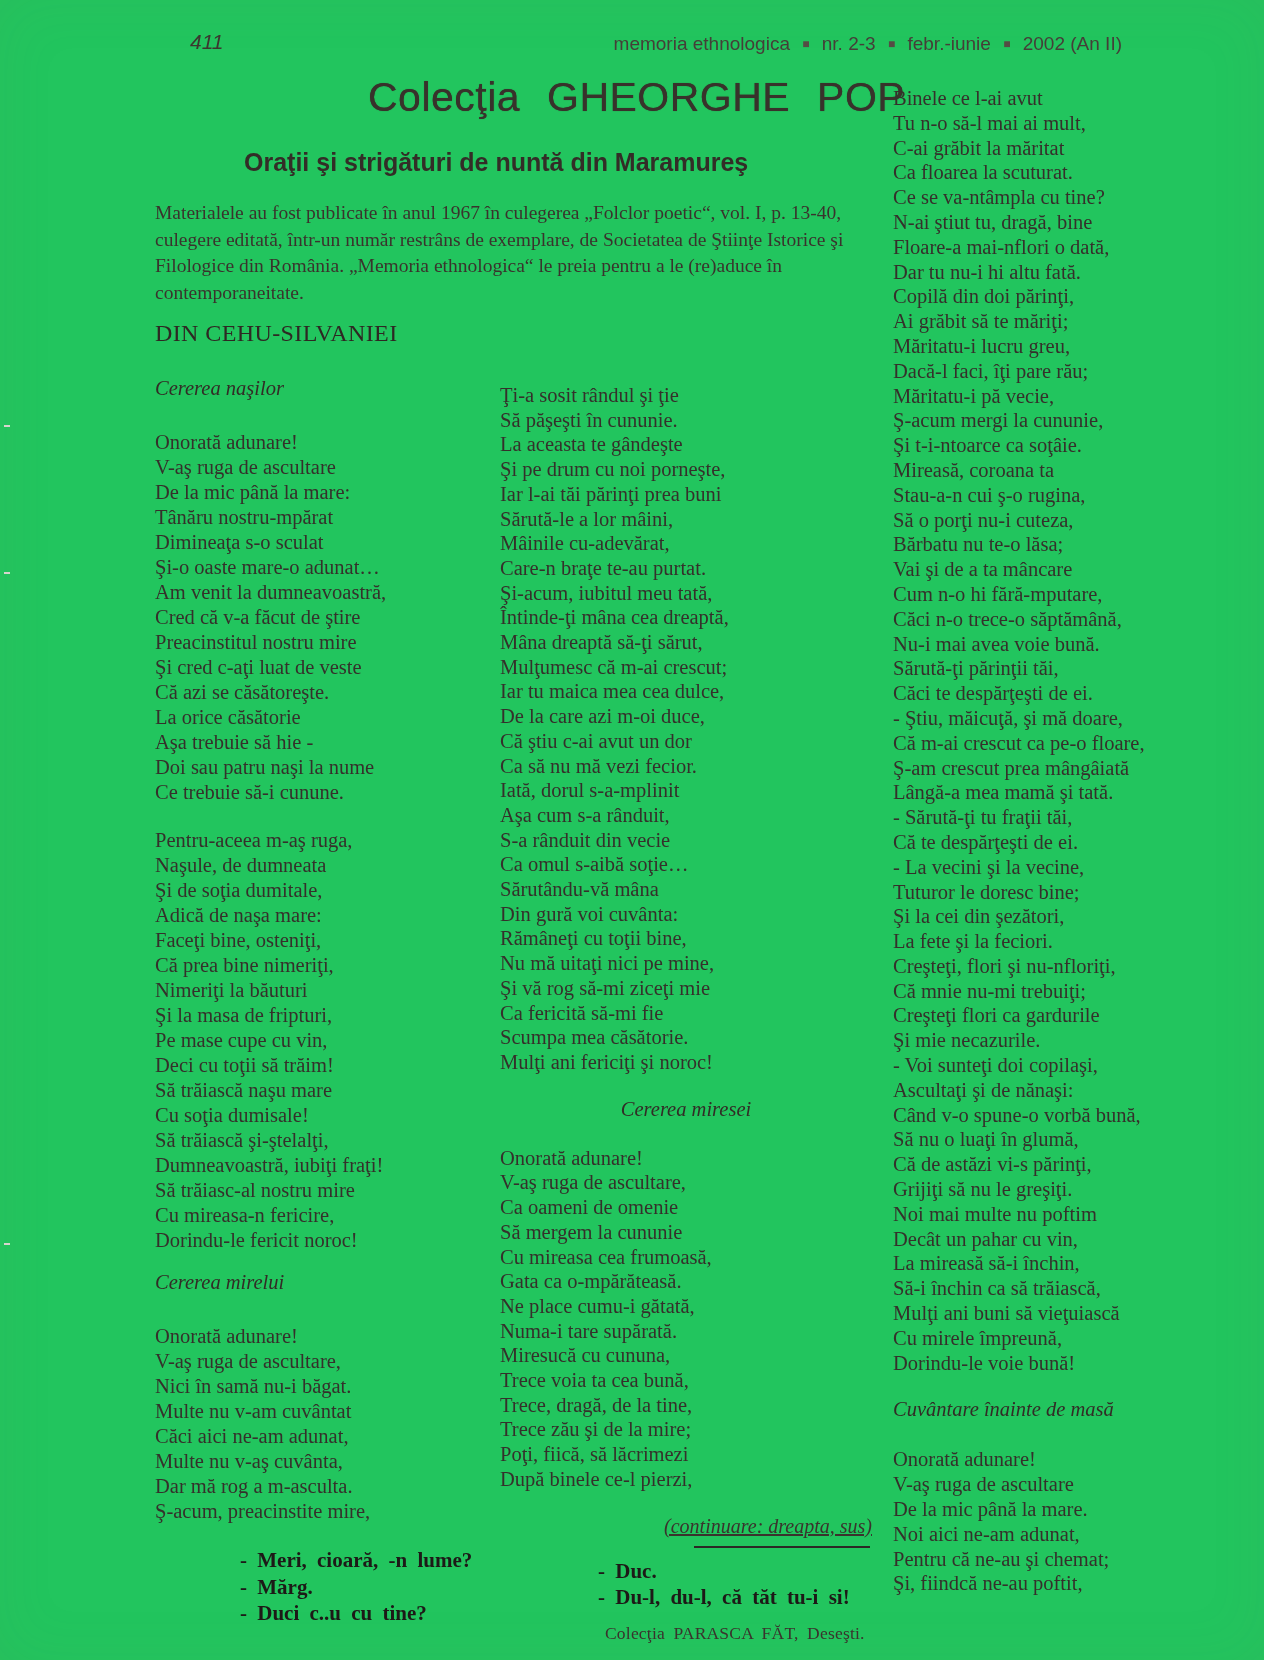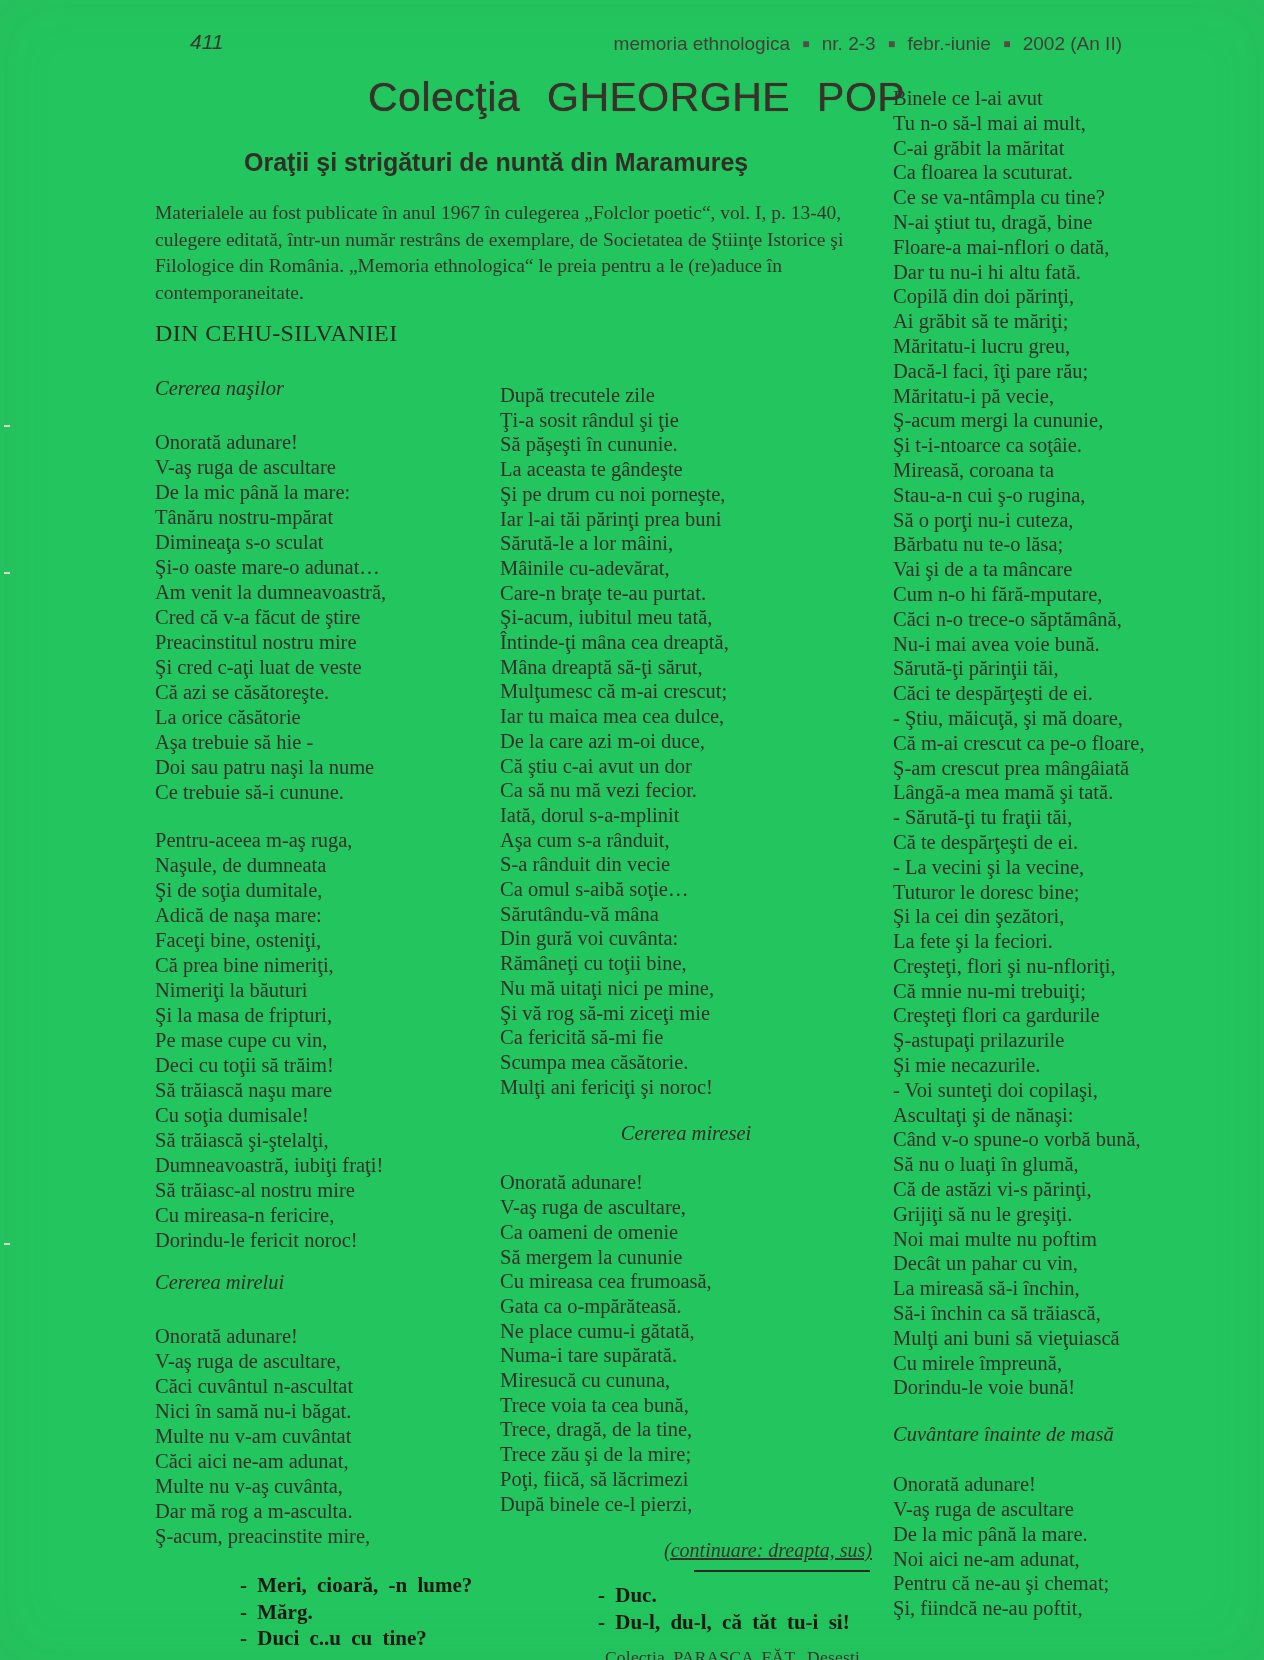--- a/index.html
+++ b/index.html
@@ -143,38 +143,36 @@
         <div class="vline">Să trăiască şi-ştelalţi,</div>
         <div class="vline">Dumneavoastră, iubiţi fraţi!</div>
         <div class="vline">Să trăiasc-al nostru mire</div>
         <div class="vline">Cu mireasa-n fericire,</div>
         <div class="vline">Dorindu-le fericit noroc!</div>
       </div>
     <div class="vhead">Cererea mirelui</div>
     <div class="stanza">
         <div class="vline">Onorată adunare!</div>
         <div class="vline">V-aş ruga de ascultare,</div>
-        <div class="vline">Căci cuvântul n-ascultat</div>
         <div class="vline">Nici în samă nu-i băgat.</div>
         <div class="vline">Multe nu v-am cuvântat</div>
         <div class="vline">Căci aici ne-am adunat,</div>
         <div class="vline">Multe nu v-aş cuvânta,</div>
         <div class="vline">Dar mă rog a m-asculta.</div>
         <div class="vline">Ş-acum, preacinstite mire,</div>
       </div>
     <div class="dialog">
         <div class="vline">- Meri, cioară, -n lume?</div>
         <div class="vline">- Mărg.</div>
         <div class="vline">- Duci c..u cu tine?</div>
       </div>
   </div>
 
   <div class="col col2">
     <div class="stanza">
-        <div class="vline">După trecutele zile</div>
         <div class="vline">Ţi-a sosit rândul şi ţie</div>
         <div class="vline">Să păşeşti în cununie.</div>
         <div class="vline">La aceasta te gândeşte</div>
         <div class="vline">Şi pe drum cu noi porneşte,</div>
         <div class="vline">Iar l-ai tăi părinţi prea buni</div>
         <div class="vline">Sărută-le a lor mâini,</div>
         <div class="vline">Mâinile cu-adevărat,</div>
         <div class="vline">Care-n braţe te-au purtat.</div>
         <div class="vline">Şi-acum, iubitul meu tată,</div>
         <div class="vline">Întinde-ţi mâna cea dreaptă,</div>
@@ -256,21 +254,20 @@
         <div class="vline">Lângă-a mea mamă şi tată.</div>
         <div class="vline">- Sărută-ţi tu fraţii tăi,</div>
         <div class="vline">Că te despărţeşti de ei.</div>
         <div class="vline">- La vecini şi la vecine,</div>
         <div class="vline">Tuturor le doresc bine;</div>
         <div class="vline">Şi la cei din şezători,</div>
         <div class="vline">La fete şi la feciori.</div>
         <div class="vline">Creşteţi, flori şi nu-nfloriţi,</div>
         <div class="vline">Că mnie nu-mi trebuiţi;</div>
         <div class="vline">Creşteţi flori ca gardurile</div>
-        <div class="vline">Ş-astupaţi prilazurile</div>
         <div class="vline">Şi mie necazurile.</div>
         <div class="vline">- Voi sunteţi doi copilaşi,</div>
         <div class="vline">Ascultaţi şi de nănaşi:</div>
         <div class="vline">Când v-o spune-o vorbă bună,</div>
         <div class="vline">Să nu o luaţi în glumă,</div>
         <div class="vline">Că de astăzi vi-s părinţi,</div>
         <div class="vline">Grijiţi să nu le greşiţi.</div>
         <div class="vline">Noi mai multe nu poftim</div>
         <div class="vline">Decât un pahar cu vin,</div>
         <div class="vline">La mireasă să-i închin,</div>

